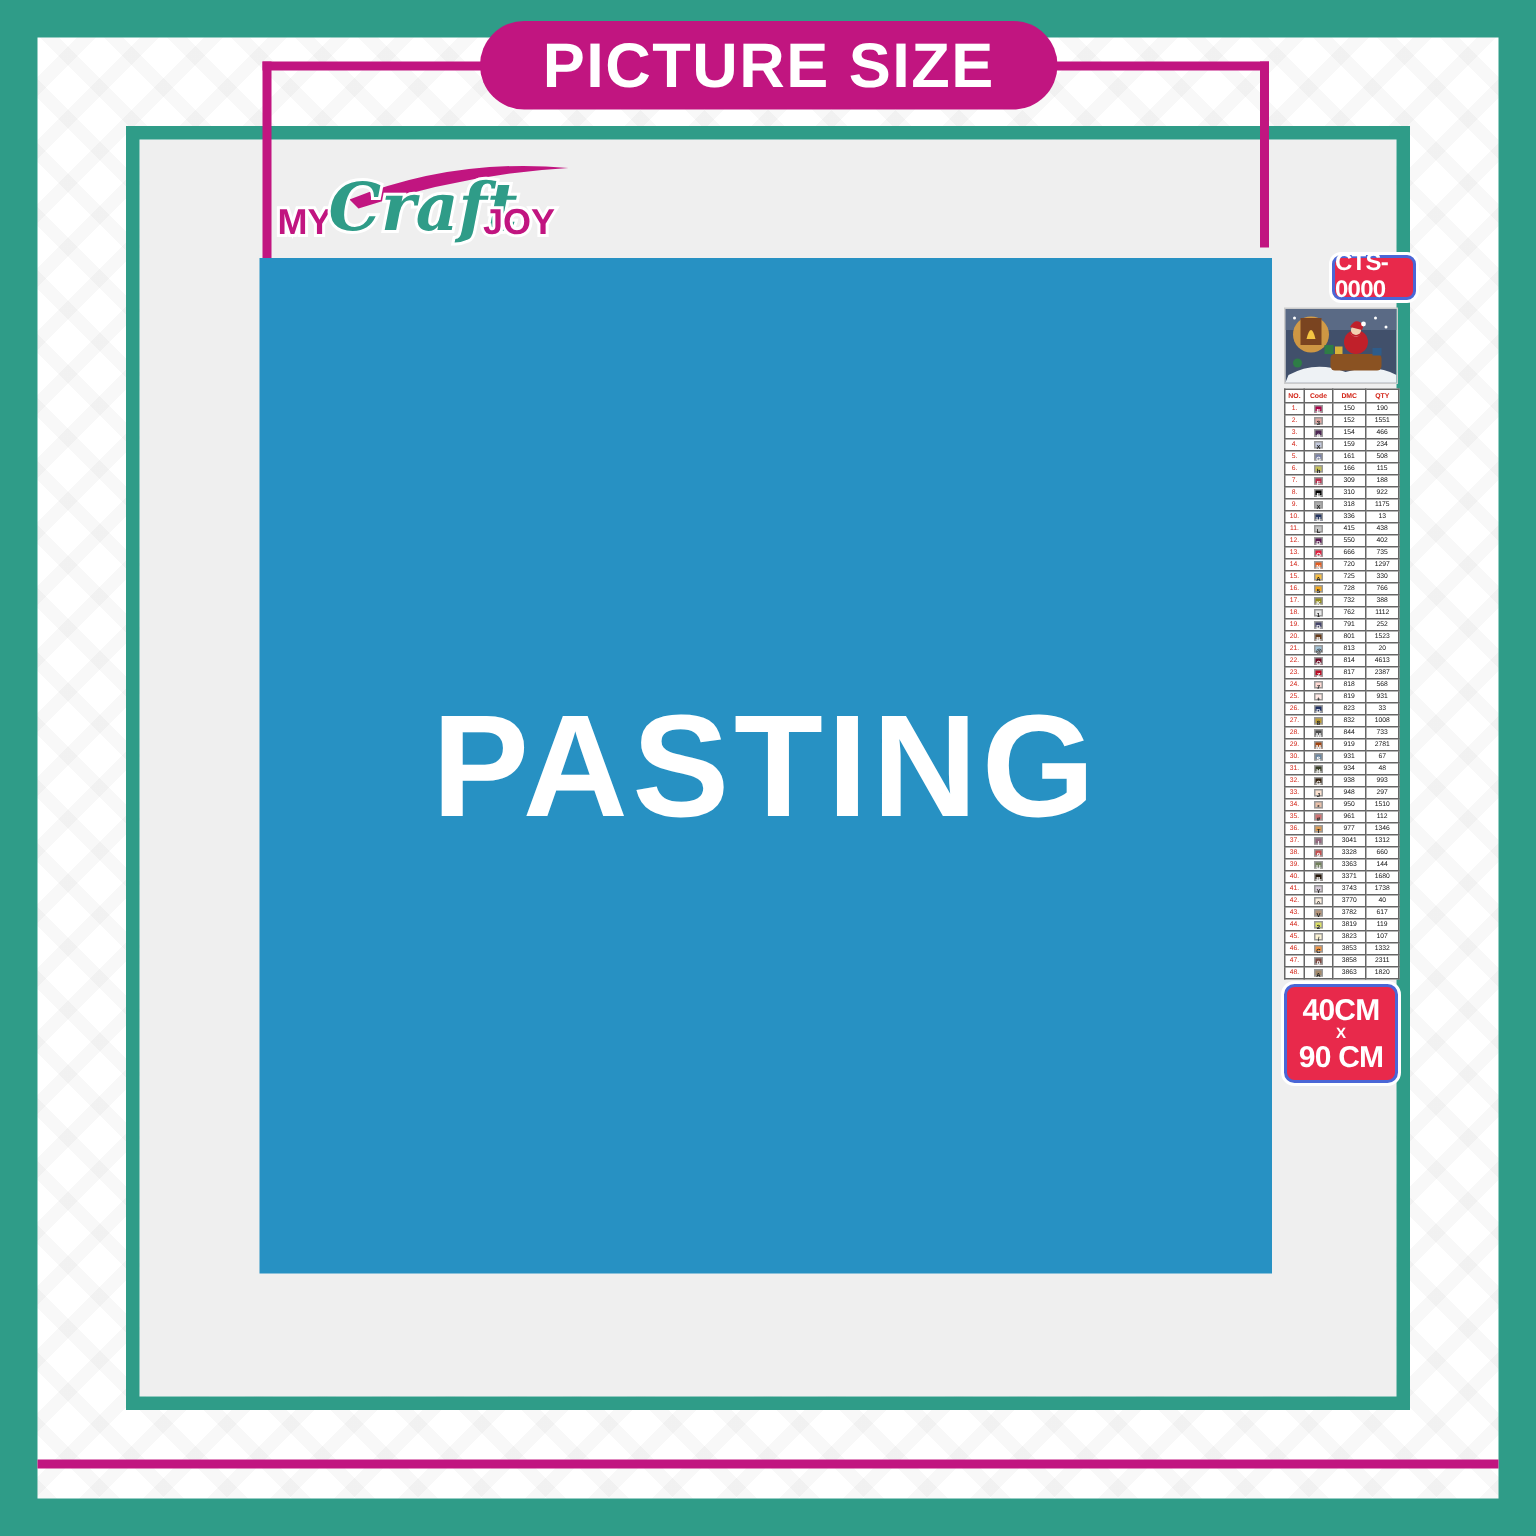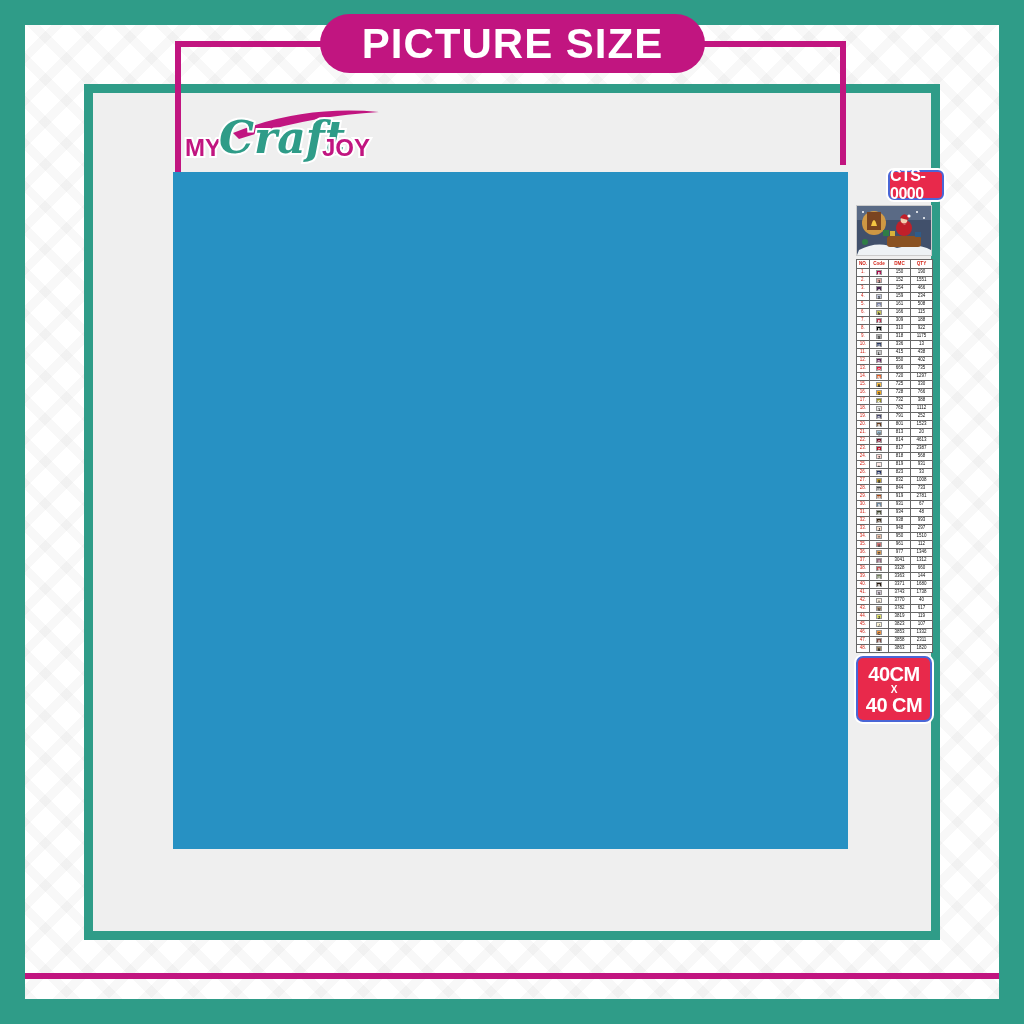--- a/index.html
+++ b/index.html
@@ -81,20 +81,21 @@
   </div>
 
   <svg class="logo" viewBox="0 0 205 72">
     <path d="M50,34 Q120,6 196,13 Q125,17 56,40 Z" style="fill:var(--magenta)"></path>
     <text x="2" y="57" font-family="Liberation Sans, sans-serif" font-weight="bold" font-size="24" style="fill:var(--magenta);paint-order:stroke;stroke:#fff;stroke-width:4">MY</text>
     <text x="36" y="54" font-family="DejaVu Serif, serif" font-style="italic" font-weight="bold" font-size="44" style="fill:var(--teal);paint-order:stroke;stroke:#fff;stroke-width:4">Craft</text>
     <text x="139" y="57" font-family="Liberation Sans, sans-serif" font-weight="bold" font-size="24" style="fill:var(--magenta);paint-order:stroke;stroke:#fff;stroke-width:4">JOY</text>
   </svg>
 
   <div class="pasting">
+    <div class="t">PASTING</div>
   </div>
 
   <div class="sidebar">
     <div class="cts-badge">
       <span>CTS-0000</span>
     </div>
 
     <svg class="thumb" viewBox="0 0 74 49">
       <rect width="74" height="49" fill="#41506b"></rect>
       <rect x="0" y="0" width="74" height="14" fill="#5a6a85"></rect>
@@ -468,17 +469,17 @@
        <span class="chip" style="background:#A48A6A;color:#222">A</span></td>
      <td>3863</td>
      <td>1820</td>
    </tr>
         </tbody>
     </table>
 
     <div class="size-badge">
       <div class="big">40CM</div>
       <div class="sep">X</div>
-      <div class="big">40 CM</div>
+      <div class="big">90 CM</div>
     </div>
   </div>
 
 </div>
 
 </body></html>

